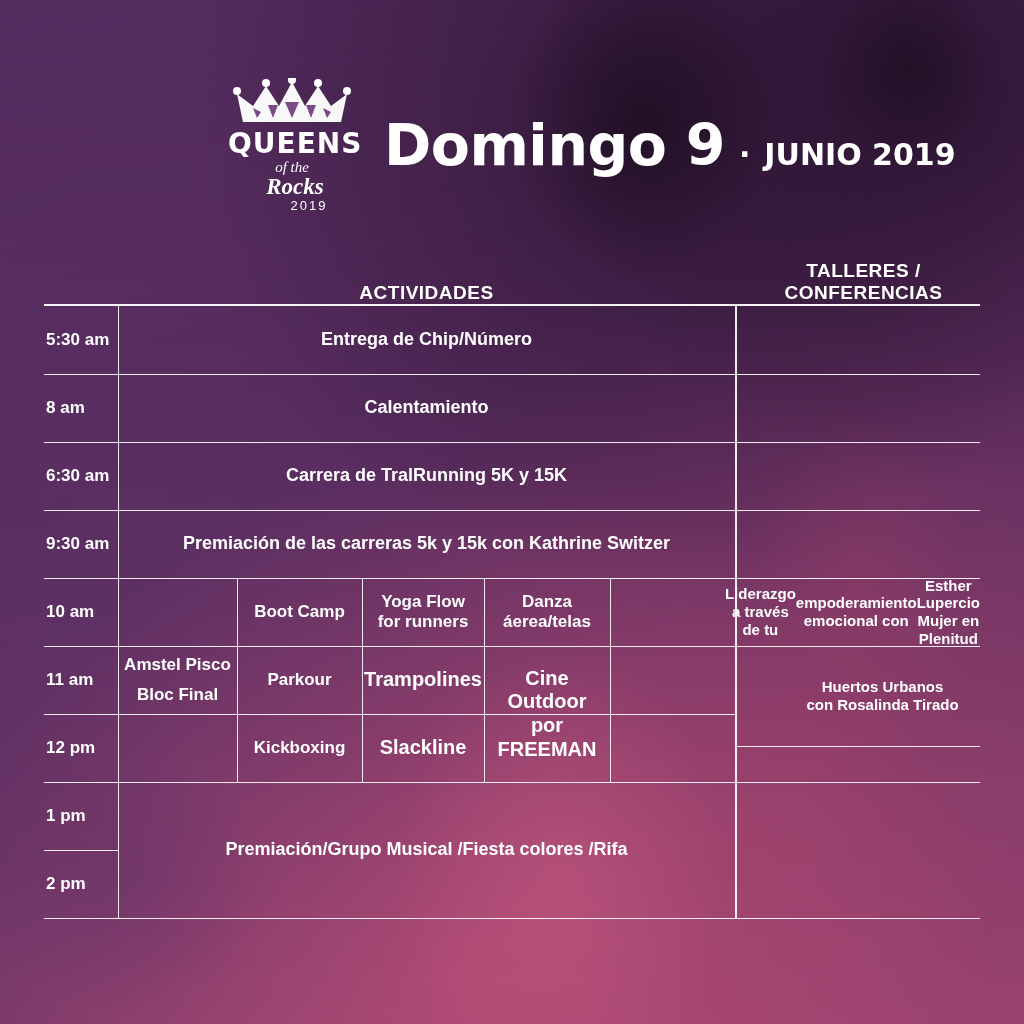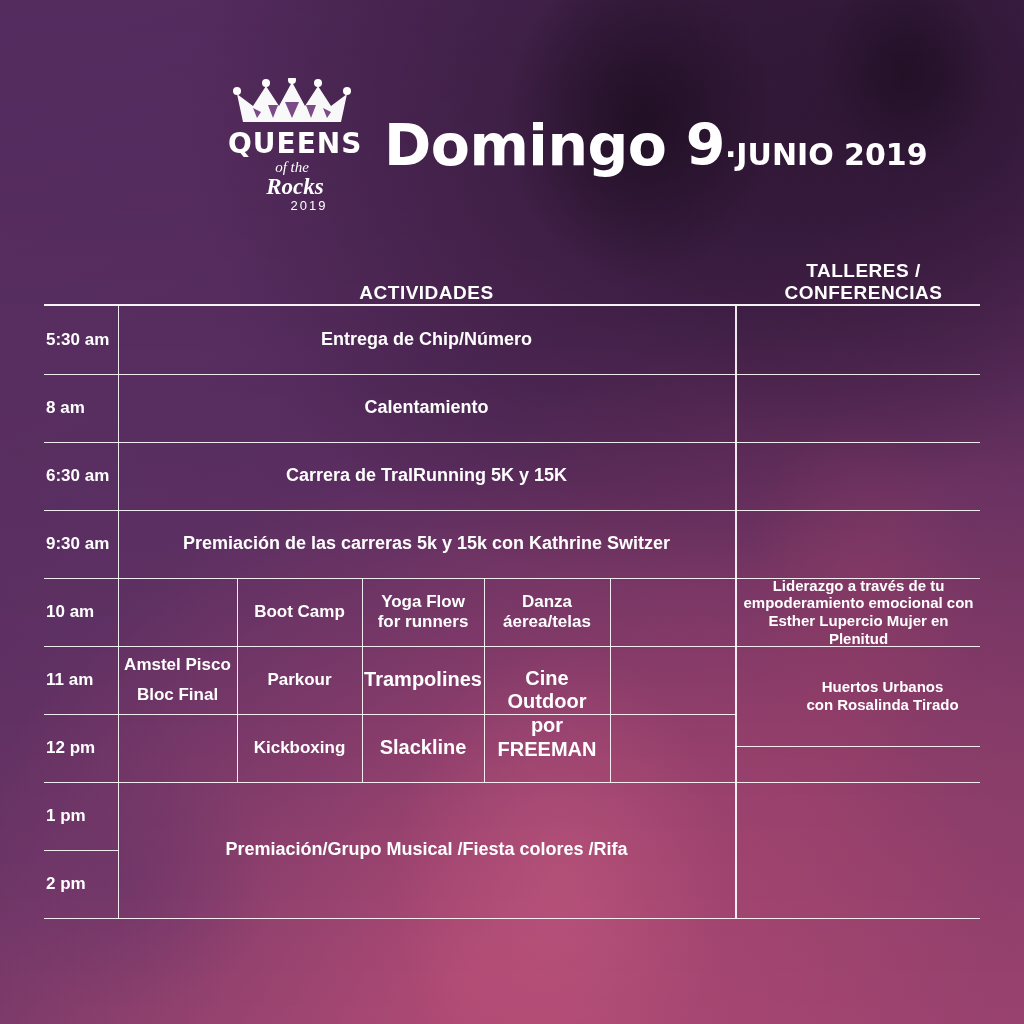--- a/index.html
+++ b/index.html
@@ -102,21 +102,21 @@
     font-family: "Liberation Sans", sans-serif;
     font-size: 13px;
     letter-spacing: 2px;
     margin-top: 1px;
     margin-left: 34px;
     color: #ffffff;
   }
   .title-wrap {
     display: flex;
     align-items: baseline;
-    gap: 0;
+    gap: 14px;
     color: #ffffff;
   }
   .title-main {
     font-family: "DejaVu Sans", sans-serif;
     font-weight: bold;
     font-size: 57px;
     letter-spacing: -0.5px;
     line-height: 1;
   }
   .title-sep {
@@ -297,21 +297,21 @@
         <div class="cell act" style="left:193px;top:408px;width:125px;height:68px;">Kickboxing</div>
         <div class="cell small" style="left:318px;top:408px;width:122px;height:68px;">Slackline</div>
 
         <div class="cell small" style="left:440px;top:340px;width:126px;height:136px;flex-direction:column;">
           <span>Cine Outdoor</span>
           <span>por FREEMAN</span>
         </div>
 
         <div class="cell wide" style="left:74px;top:476px;width:617px;height:136px;">Premiación/Grupo Musical /Fiesta colores /Rifa</div>
 
-        <div class="cell work" style="left:693px;top:272px;width:243px;height:68px;flex-direction:column;">
+        <div class="cell work" style="left:693px;top:272px;width:243px;height:68px;flex-direction:row;justify-content:flex-end;">
           <span>Liderazgo a través de tu</span>
           <span>empoderamiento emocional con</span>
           <span>Esther Lupercio Mujer en Plenitud</span>
         </div>
         <div class="cell work" style="left:693px;top:340px;width:243px;height:100px;flex-direction:column;padding-left:48px;">
           <span>Huertos Urbanos</span>
           <span>con Rosalinda Tirado</span>
         </div>
 
       </div>

